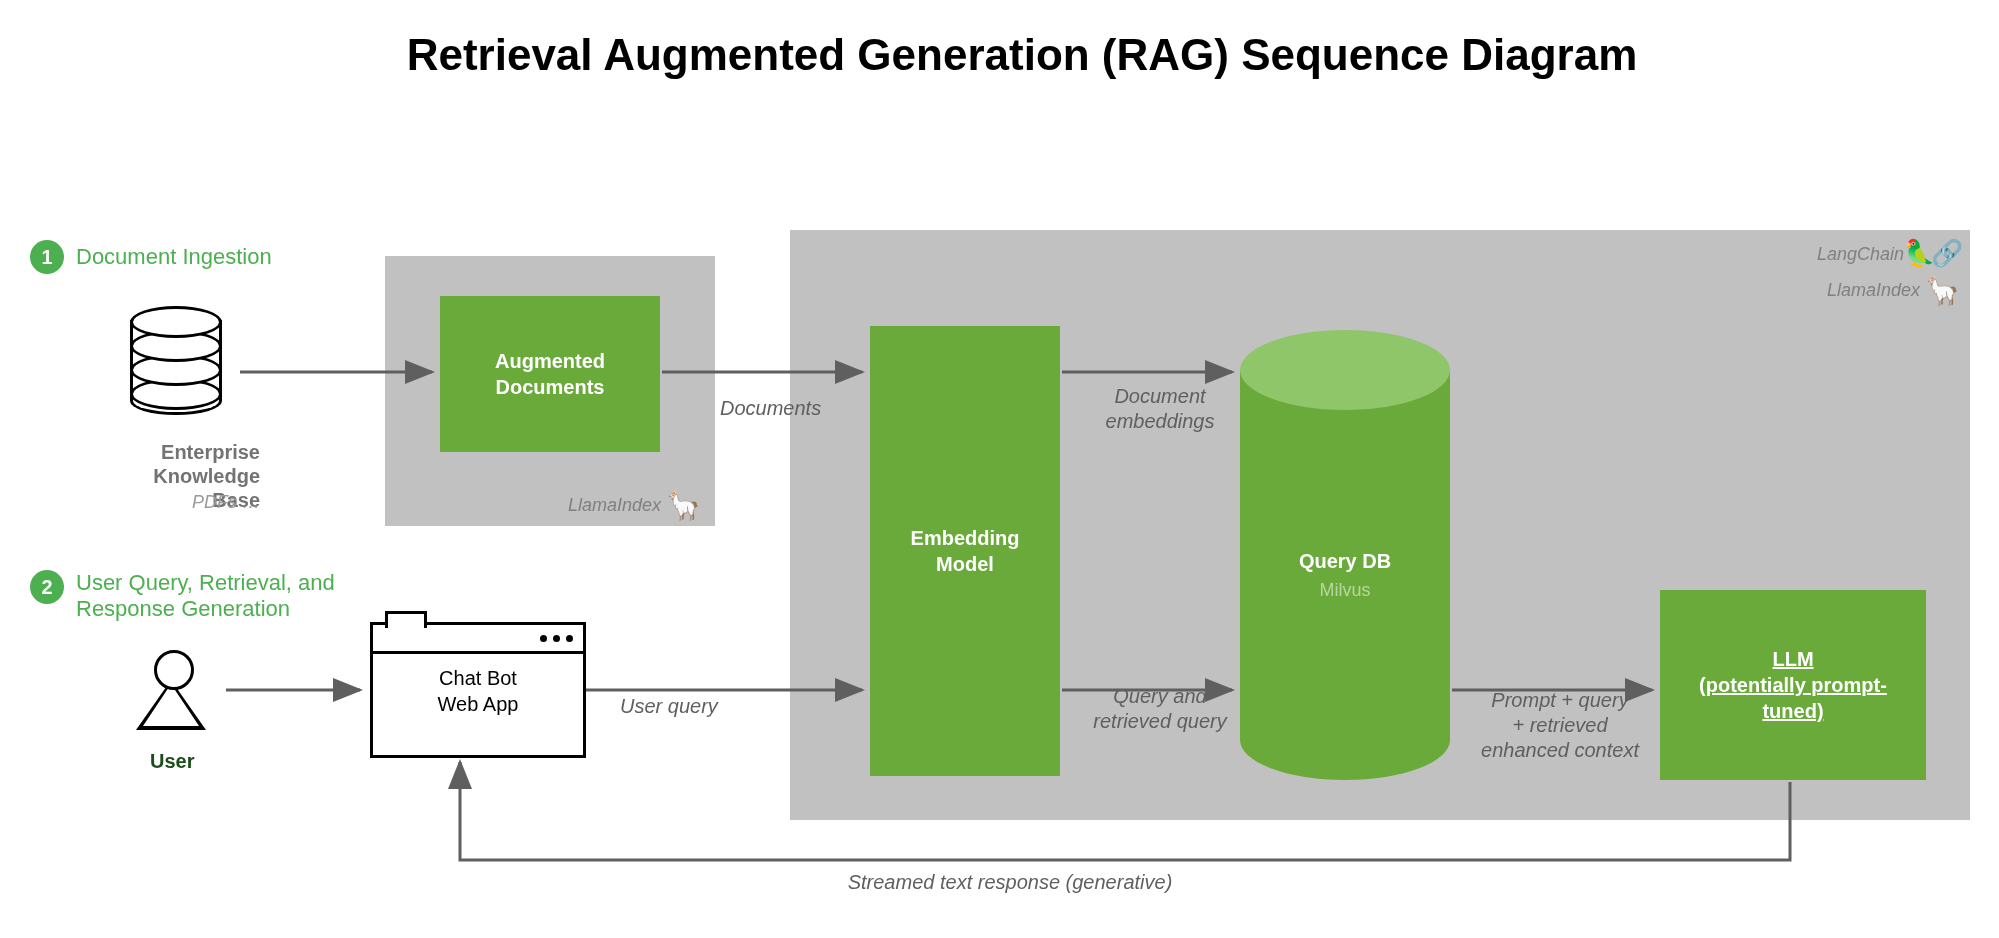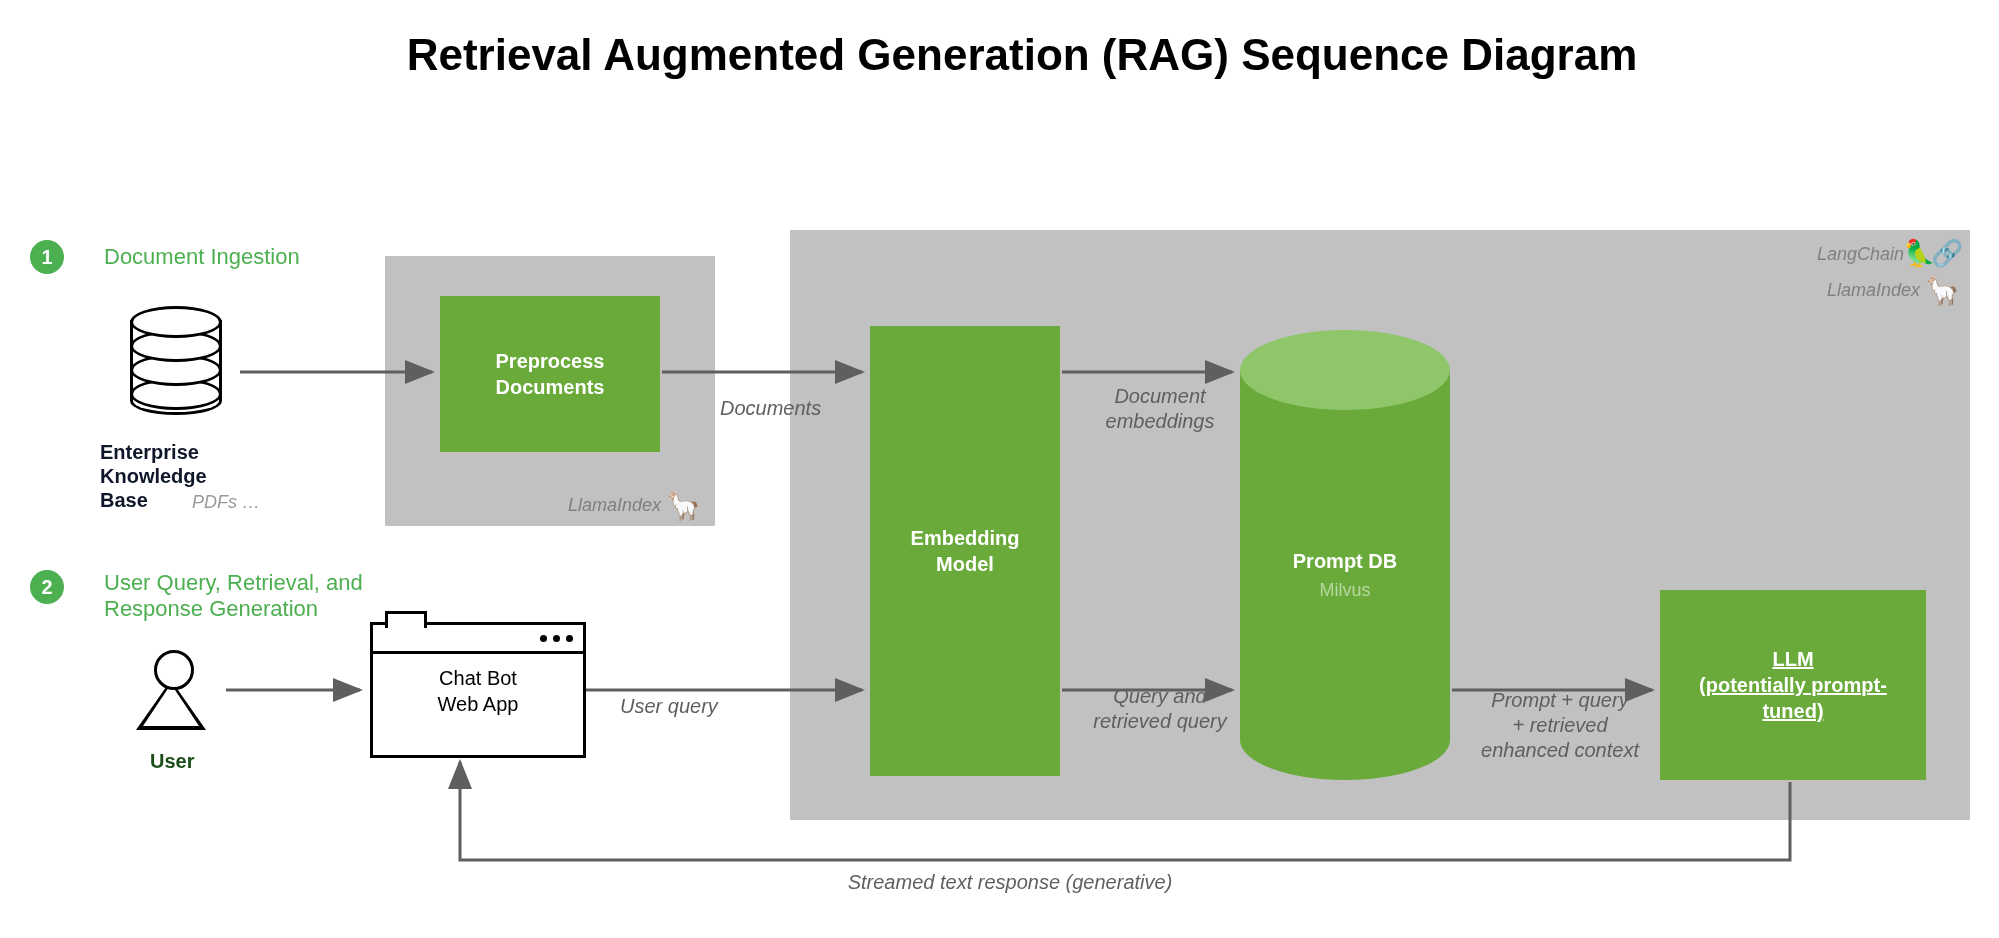--- a/index.html
+++ b/index.html
@@ -37,21 +37,20 @@
     display: flex;
     align-items: center;
     justify-content: center;
   }
   .step-label {
     position: absolute;
     color: #4CAF50;
     font-size: 22px;
     font-weight: 500;
     line-height: 1.2;
-    margin-left: 28px;
   }
   
   .gray-box {
     position: absolute;
     background: #c1c1c1;
   }
   
   .green-box {
     position: absolute;
     background: #6aaa3a;
@@ -118,24 +117,24 @@
     border-left: 3px solid #000;
     border-right: 3px solid #000;
     border-bottom: 3px solid #000;
     border-radius: 0 0 46px 46px / 0 0 14px 14px;
     top: 14px;
     left: 0;
     background: #fff;
   }
   .kb-label {
     position: absolute;
-    text-align: left;
+    text-align: right;
     font-weight: 700;
     font-size: 20px;
-    color: #0f172a;
+    color: #737373;
     line-height: 1.2;
   }
   .kb-sub {
     position: absolute;
     color: #9b9b9b;
     font-style: italic;
     font-size: 18px;
     text-align: right;
   }
   
@@ -294,33 +293,33 @@
     <div class="db-ring" style="top:24px;"></div>
     <div class="db-ring" style="top:0;"></div>
   </div>
   <div class="kb-label" style="left:100px; top:440px; width:160px;">
     <span>Enterprise</span><br>
     <span>Knowledge Base</span>
   </div>
   <div class="kb-sub" style="left:100px; top:492px; width:160px;">PDFs …</div>
 
   <div class="green-box" style="left:440px; top:296px; width:220px; height:156px;">
-    <span>Preprocess</span>
+    <span>Augmented</span>
     <span>Documents</span>
   </div>
 
   <div class="green-box" style="left:870px; top:326px; width:190px; height:450px;">
     <span>Embedding</span>
     <span>Model</span>
   </div>
 
   <div class="cylinder" style="left:1240px; top:370px; width:210px; height:410px;">
     <div class="cyl-body" style="top:0; height:410px;"></div>
     <div class="cyl-top"></div>
-    <div class="cyl-label" style="top:180px;">Prompt DB</div>
+    <div class="cyl-label" style="top:180px;">Query DB</div>
     <div class="cyl-sub" style="top:210px;">Milvus</div>
   </div>
 
   <div class="green-box" style="left:1660px; top:590px; width:266px; height:190px;text-decoration:underline;">
     <span>LLM</span>
     <span>(potentially prompt-</span>
     <span>tuned)</span>
   </div>
 
   <div class="user-icon" style="left:130px; top:650px; width:82px; height:90px;">

